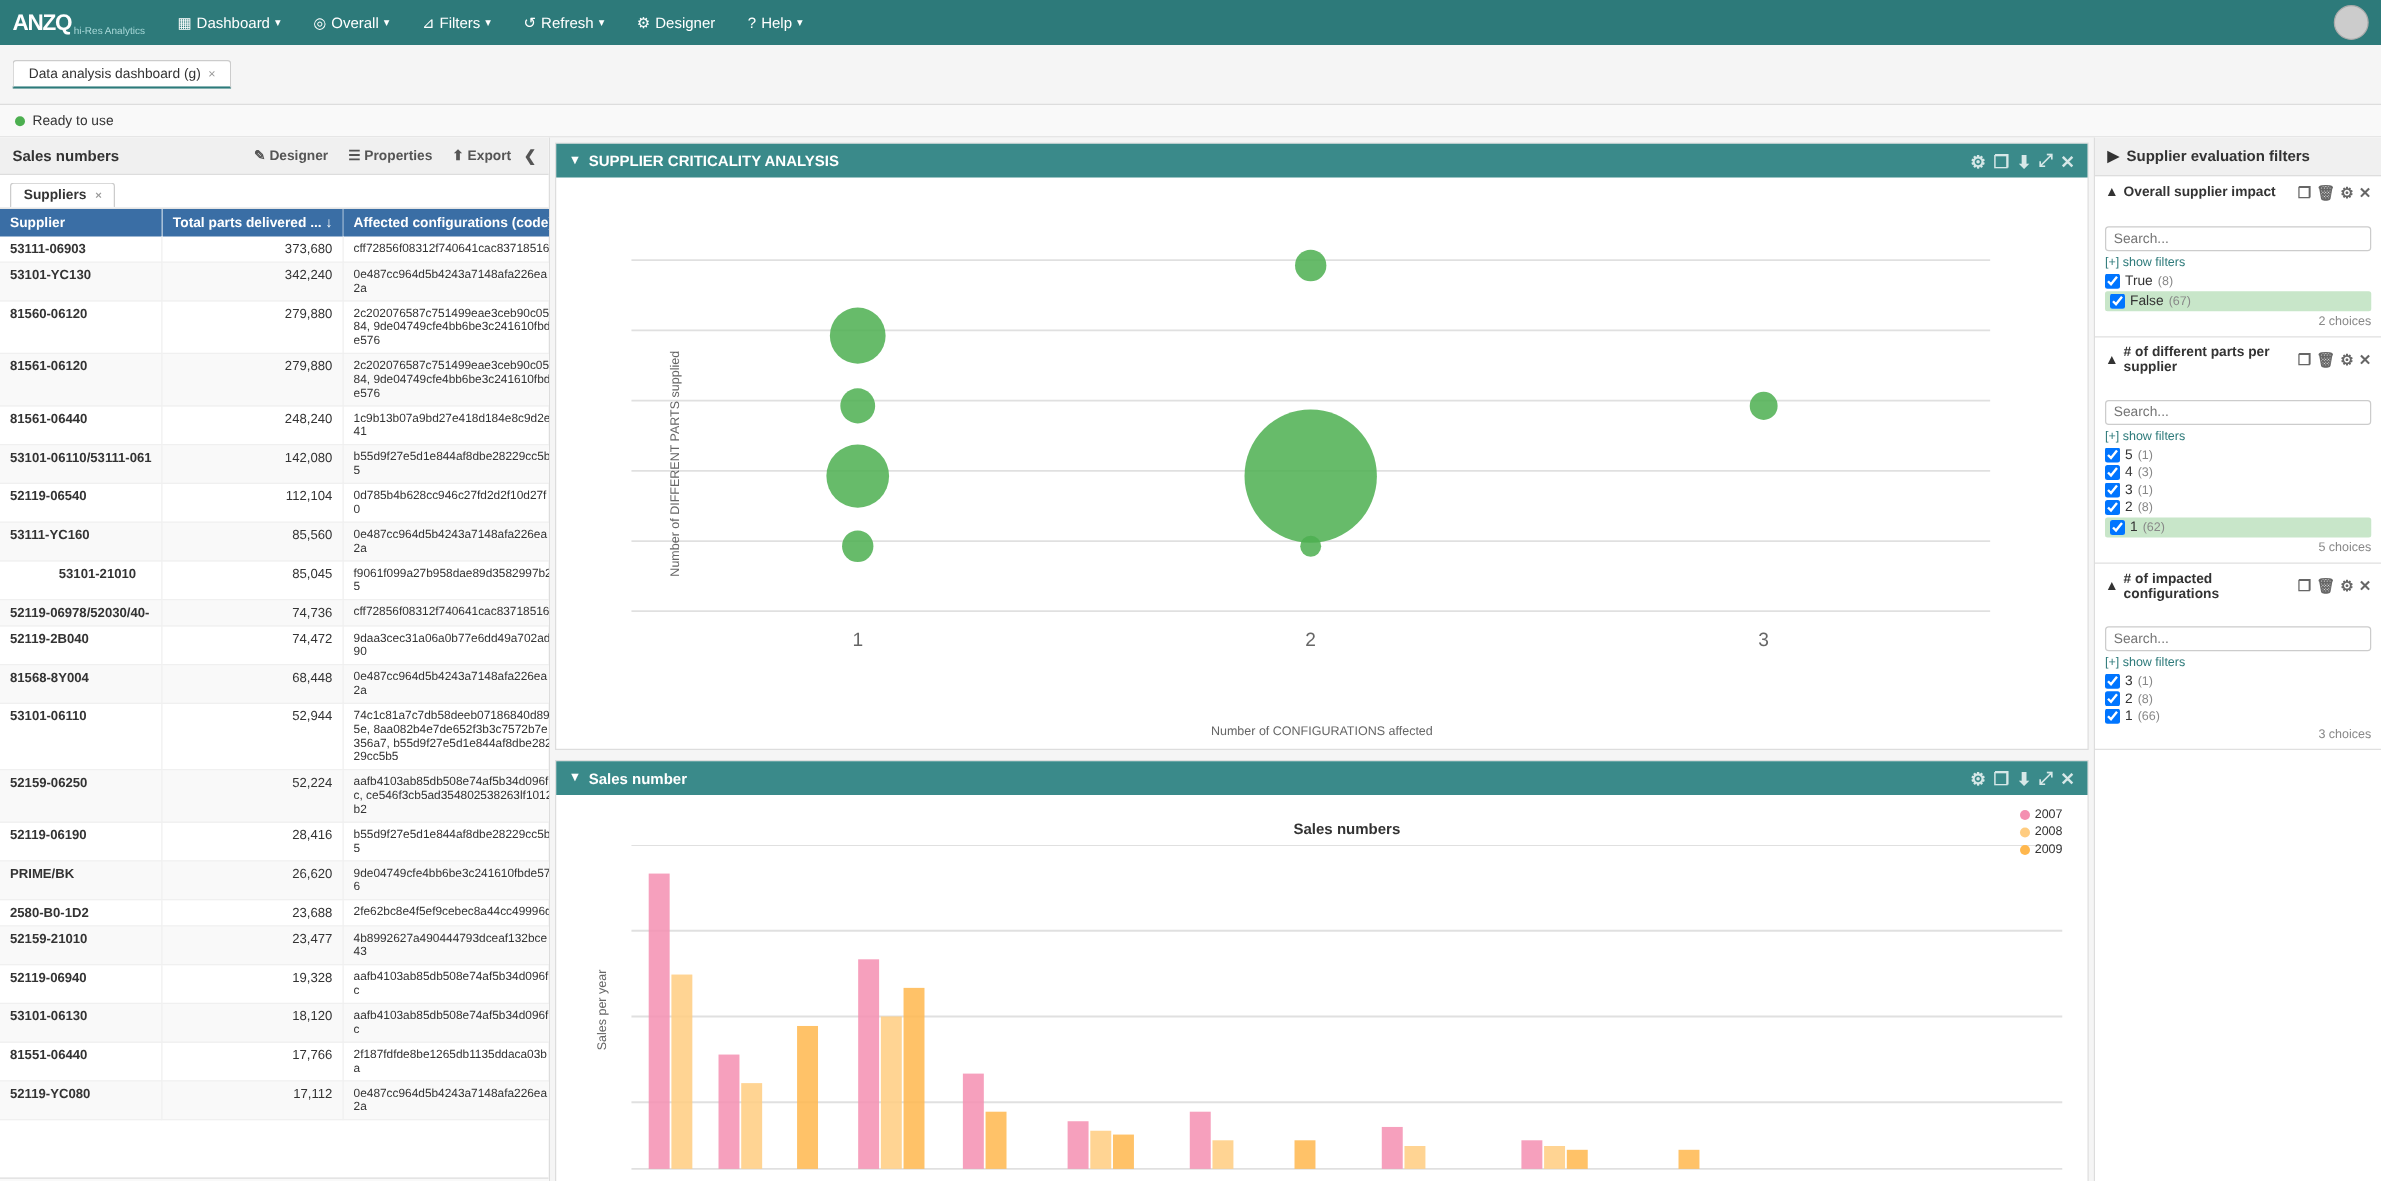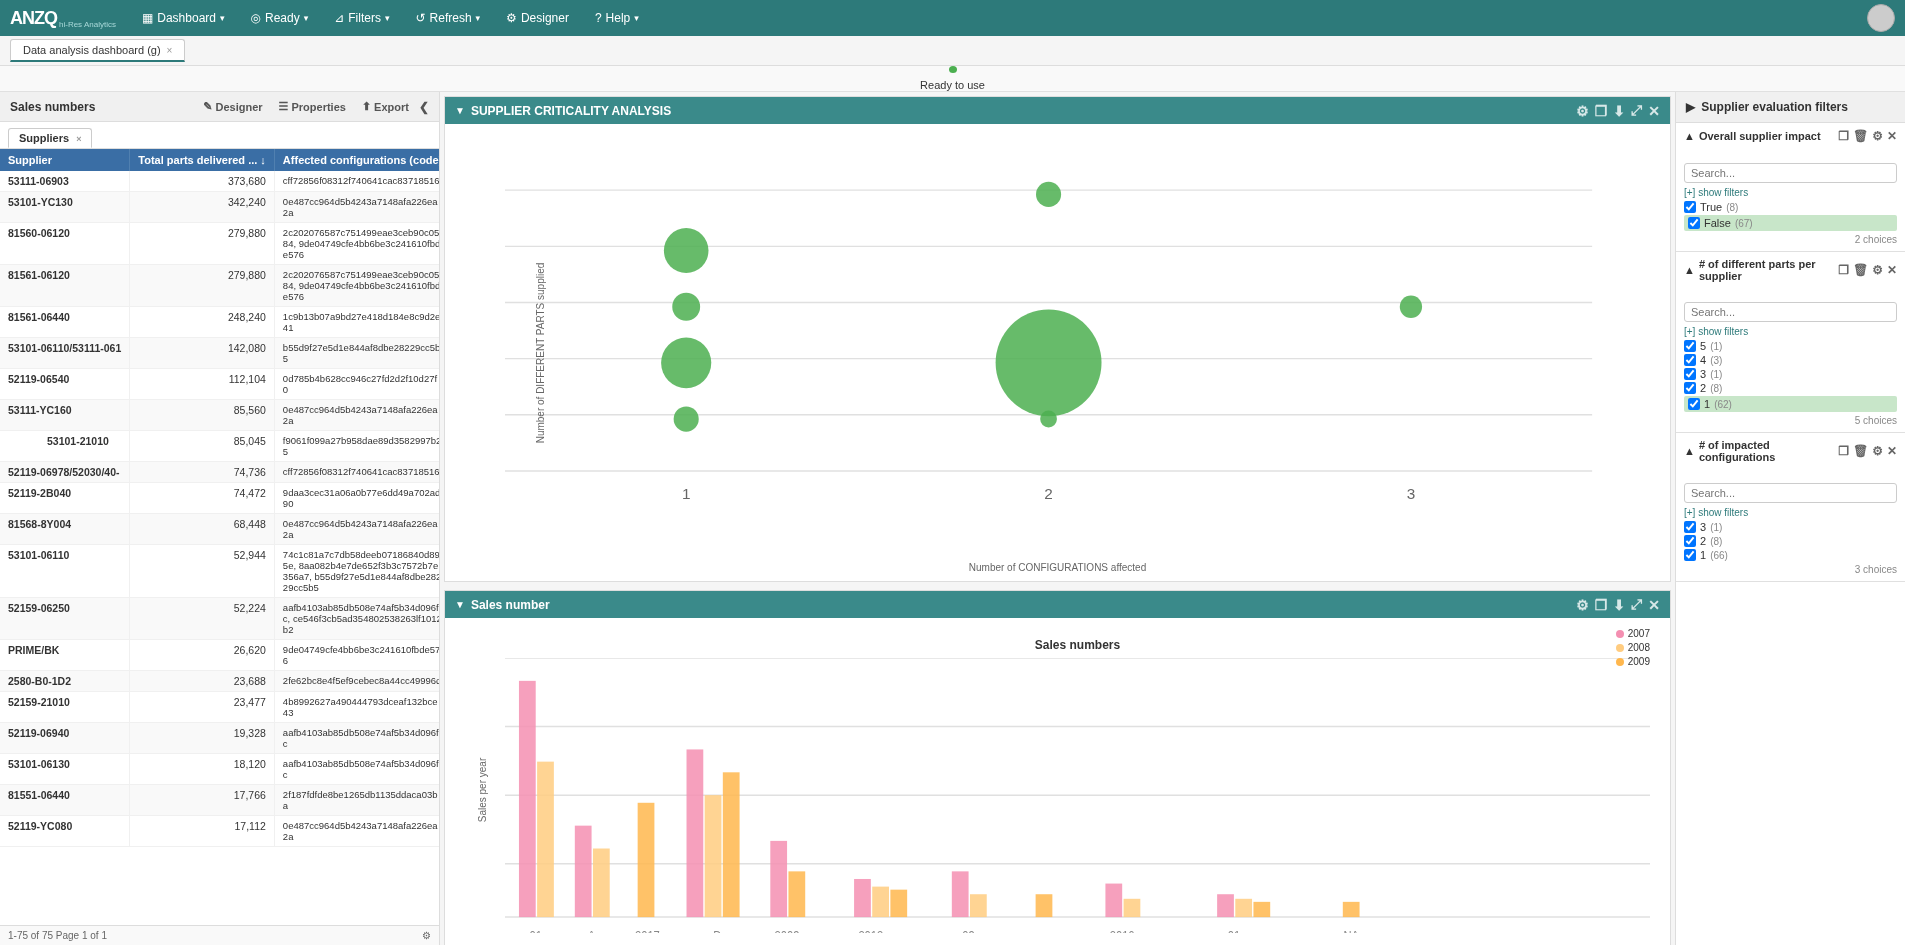--- a/index.html
+++ b/index.html
@@ -47,21 +47,21 @@
       width: 28px; height: 28px;
       border-radius: 50%;
       background: #ccc;
       border: 1px solid #aaa;
     }
 
     
     .tab-bar {
       background: #f5f5f5;
       border-bottom: 1px solid #ddd;
-      height: 30px;
+      height: 48px;
       display: flex;
       align-items: center;
       padding: 0 10px;
       gap: 4px;
     }
     .tab-item {
       background: white;
       border: 1px solid #ccc;
       border-bottom: none;
       padding: 4px 12px;
@@ -78,21 +78,20 @@
     
     .status-bar {
       background: #f9f9f9;
       border-bottom: 1px solid #e0e0e0;
       height: 26px;
       display: flex;
       align-items: center;
       padding: 0 12px;
       gap: 6px;
       font-size: 11px;
-      flex-direction: column;
     }
     .status-dot { width: 8px; height: 8px; border-radius: 50%; background: #4caf50; }
 
     
     .main-layout {
       display: flex;
       height: calc(945px - 36px - 30px - 26px);
     }
 
     
@@ -380,21 +379,21 @@
     <span class="logo-text">ANZQ</span>
     <span class="logo-sub">hi-Res Analytics</span>
   </div>
   <div class="nav-item">
     <span>▦</span>
     <span>Dashboard</span>
     <span class="nav-chevron">▾</span>
   </div>
   <div class="nav-item">
     <span>◎</span>
-    <span>Ready</span>
+    <span>Overall</span>
     <span class="nav-chevron">▾</span>
   </div>
   <div class="nav-item">
     <span>⊿</span>
     <span>Filters</span>
     <span class="nav-chevron">▾</span>
   </div>
   <div class="nav-item">
     <span>↺</span>
     <span>Refresh</span>
@@ -526,20 +525,25 @@
             </tr>
             <tr>
               <td style="white-space: nowrap; font-weight: bold;">53101-06110</td>
               <td style="text-align: right; white-space: nowrap;">52,944</td>
               <td style="font-size: 9.5px; word-break: break-all; max-width: 180px;">74c1c81a7c7db58deeb07186840d895e, 8aa082b4e7de652f3b3c7572b7e356a7, b55d9f27e5d1e844af8dbe28229cc5b5</td>
             </tr>
             <tr>
               <td style="white-space: nowrap; font-weight: bold;">52159-06250</td>
               <td style="text-align: right; white-space: nowrap;">52,224</td>
               <td style="font-size: 9.5px; word-break: break-all; max-width: 180px;">aafb4103ab85db508e74af5b34d096fc, ce546f3cb5ad354802538263lf1012b2</td>
+            </tr>
+            <tr>
+              <td style="white-space: nowrap; font-weight: bold;">52119-06190</td>
+              <td style="text-align: right; white-space: nowrap;">28,416</td>
+              <td style="font-size: 9.5px; word-break: break-all; max-width: 180px;">b55d9f27e5d1e844af8dbe28229cc5b5</td>
             </tr>
             <tr>
               <td style="white-space: nowrap; font-weight: bold;">PRIME/BK</td>
               <td style="text-align: right; white-space: nowrap;">26,620</td>
               <td style="font-size: 9.5px; word-break: break-all; max-width: 180px;">9de04749cfe4bb6be3c241610fbde576</td>
             </tr>
             <tr>
               <td style="white-space: nowrap; font-weight: bold;">2580-B0-1D2</td>
               <td style="text-align: right; white-space: nowrap;">23,688</td>
               <td style="font-size: 9.5px; word-break: break-all; max-width: 180px;">2fe62bc8e4f5ef9cebec8a44cc49996d</td>

